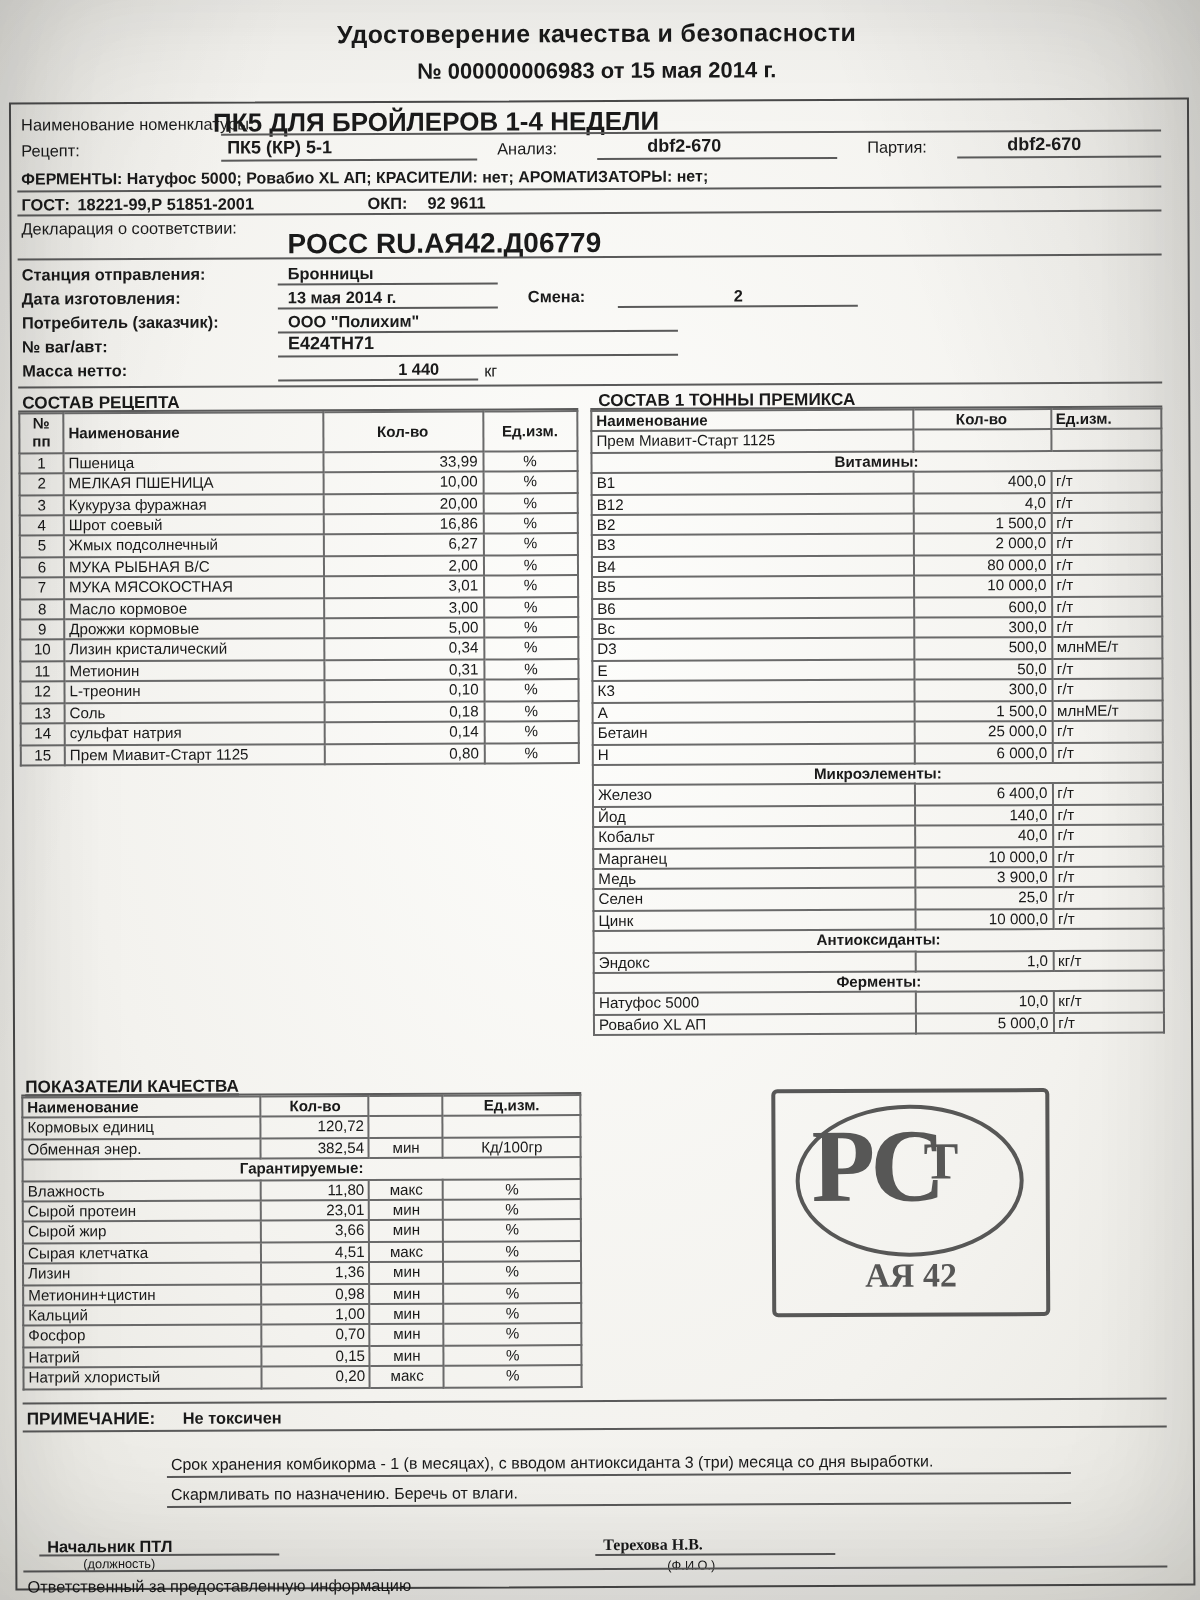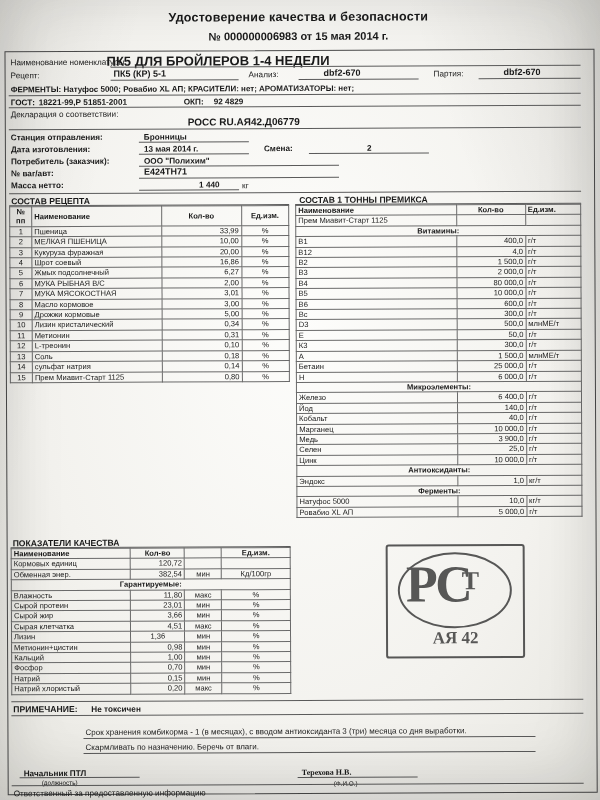--- a/index.html
+++ b/index.html
@@ -104,25 +104,25 @@
   <div class="line h" style="left:112px;top:79px;width:128px;"></div>
   <div class="line h" style="left:300px;top:79px;width:120px;"></div>
   <div class="line h" style="left:480px;top:79px;width:102px;"></div>
 
   <div class="tx b" style="left:12px;top:84px;font-size:8px;">ФЕРМЕНТЫ: Натуфос 5000; Ровабио XL АП; КРАСИТЕЛИ: нет; АРОМАТИЗАТОРЫ: нет;</div>
   <div class="line h" style="left:10px;top:94px;width:572px;"></div>
 
   <div class="tx b" style="left:12px;top:97px;">ГОСТ:</div>
   <div class="tx b" style="left:40px;top:97px;">18221-99,Р 51851-2001</div>
   <div class="tx b" style="left:185px;top:97px;">ОКП:</div>
-  <div class="tx b" style="left:215px;top:97px;">92 4829</div>
+  <div class="tx b" style="left:215px;top:97px;">92 9611</div>
   <div class="line h" style="left:10px;top:106px;width:572px;"></div>
 
   <div class="tx" style="left:12px;top:109px;">Декларация о соответствии:</div>
-  <div class="tx b" style="left:145px;top:117px;font-size:10px;margin-left:44px;">РОСС RU.АЯ42.Д06779</div>
+  <div class="tx b" style="left:145px;top:117px;font-size:14px;">РОСС RU.АЯ42.Д06779</div>
   <div class="line h" style="left:10px;top:128px;width:572px;"></div>
 
   <div class="tx b" style="left:12px;top:132px;">Станция отправления:</div>
   <div class="tx b" style="left:145px;top:132px;">Бронницы</div>
   <div class="line h" style="left:140px;top:141px;width:110px;"></div>
 
   <div class="tx b" style="left:12px;top:144px;">Дата изготовления:</div>
   <div class="tx b" style="left:145px;top:144px;">13 мая 2014 г.</div>
   <div class="tx b" style="left:265px;top:144px;">Смена:</div>
   <div class="tx b" style="left:368px;top:144px;">2</div>
@@ -392,21 +392,21 @@
             <td style="width: 54px;">кг/т</td>
           </tr>
           <tr>
             <td style="width: 172px;">Ровабио XL АП</td>
             <td class="num" style="width: 60px;">5 000,0</td>
             <td style="width: 54px;">г/т</td>
           </tr>
         </tbody>
   </table>
 
-  <div class="sec" style="left:12px;top:537px;">ПОКАЗАТЕЛИ КАЧЕСТВА</div>
+  <div class="sec" style="left:12px;top:537px;text-decoration:underline;">ПОКАЗАТЕЛИ КАЧЕСТВА</div>
   <div class="line h" style="left:10px;top:546px;width:280px;"></div>
   <table class="t" id="quality-table" style="left:10px;top:547px;width:280px;">
     <thead>
       <tr>
         <td style="width:108px;" class="b">Наименование</td>
         <td style="width:46px;" class="ctr b">Кол-во</td>
         <td style="width:30px;" class="ctr"></td>
         <td style="width:60px;" class="ctr b">Ед.изм.</td>
       </tr>
     </thead>
@@ -445,21 +445,21 @@
             <td class="ctr" style="width: 60px;">%</td>
           </tr>
           <tr>
             <td style="width: 108px;">Сырая клетчатка</td>
             <td class="num" style="width: 46px;">4,51</td>
             <td class="ctr" style="width: 30px;">макс</td>
             <td class="ctr" style="width: 60px;">%</td>
           </tr>
           <tr>
             <td style="width: 108px;">Лизин</td>
-            <td class="num" style="width: 46px; text-align: center;">1,36</td>
+            <td class="num" style="width: 46px;">1,36</td>
             <td class="ctr" style="width: 30px;">мин</td>
             <td class="ctr" style="width: 60px;">%</td>
           </tr>
           <tr>
             <td style="width: 108px;">Метионин+цистин</td>
             <td class="num" style="width: 46px;">0,98</td>
             <td class="ctr" style="width: 30px;">мин</td>
             <td class="ctr" style="width: 60px;">%</td>
           </tr>
           <tr>

